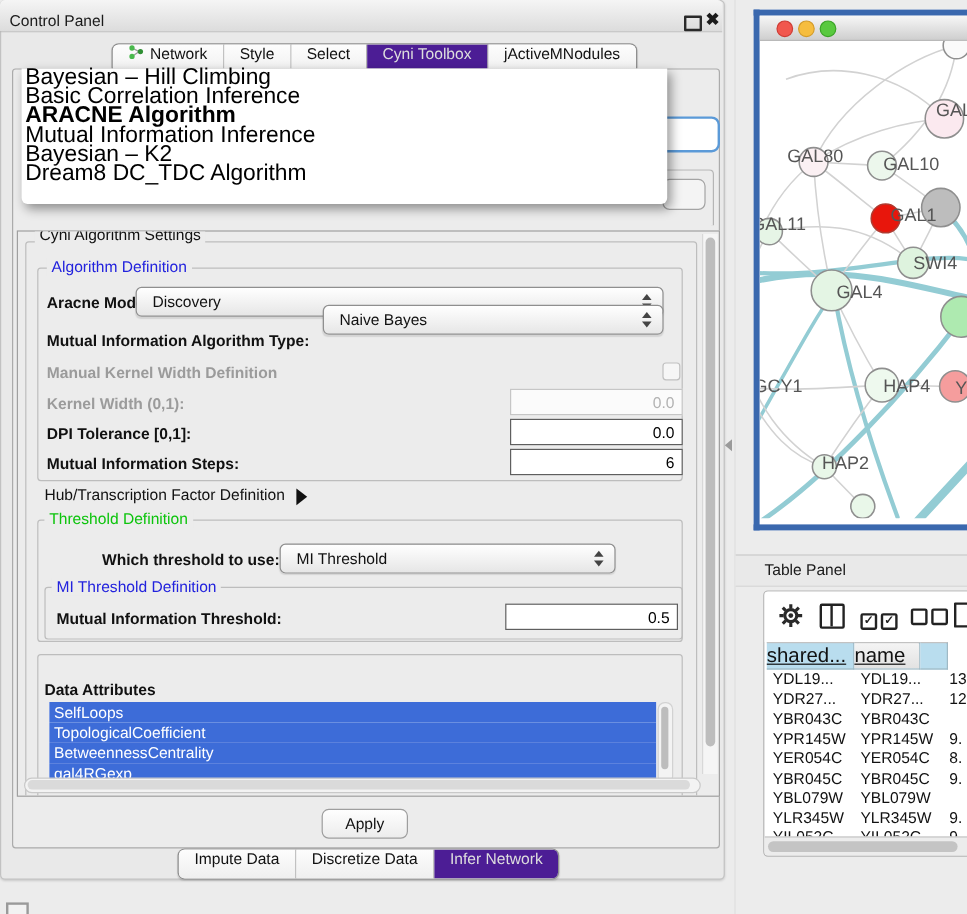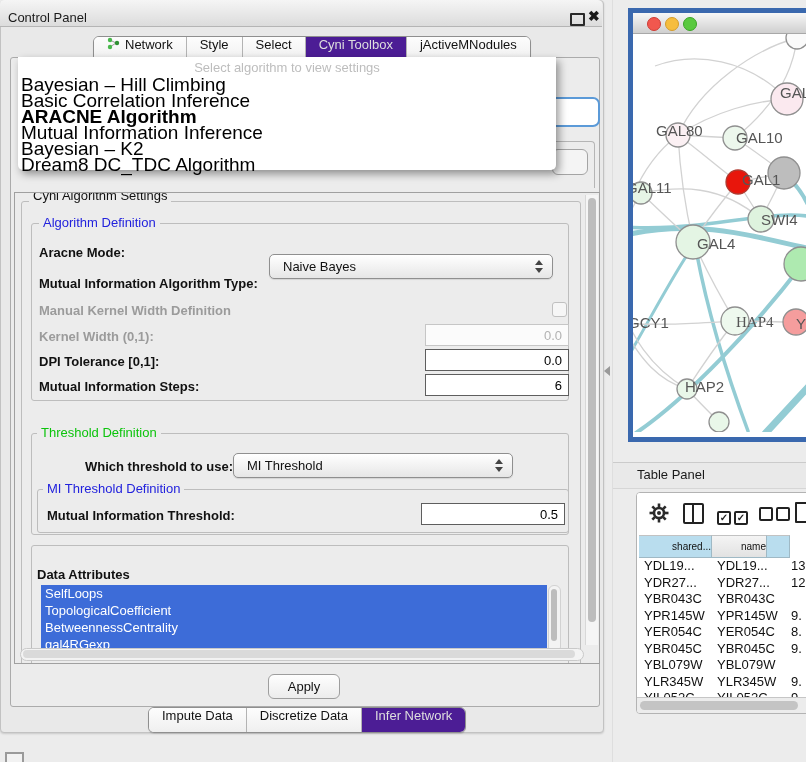--- a/index.html
+++ b/index.html
@@ -67,21 +67,21 @@
   
   .tp-bar{left:613px;top:462px;width:193px;height:25px;background:#e9e9e9;border-top:1px solid #cbcbcb;border-bottom:1px solid #d6d6d6;}
   .tp-title{left:637px;top:467px;font-size:13px;color:#1a1a1a;}
   .tbl-window{left:636px;top:492px;width:170px;height:220px;background:#fff;border:1px solid #b3b3b3;border-radius:4px 0 0 4px;overflow:hidden;}
   .tbl-toolbar{position:absolute;left:0;top:0;width:100%;height:42px;background:#fff;}
   .icon-cols{position:absolute;width:17px;height:17px;border:2px solid #222;border-radius:2px;}
   .icon-cols i{position:absolute;left:7px;top:0;width:2px;height:17px;background:#222;}
   .cb{display:inline-block;width:10px;height:10px;border:2px solid #222;border-radius:2px;font-size:10px;line-height:10px;text-align:center;color:#222;font-weight:bold;margin-right:3px;}
   .icon-page{position:absolute;width:12px;height:17px;border:2px solid #222;border-radius:1px;background:#fff;}
   .tbl-head{position:absolute;left:2px;top:42px;height:23px;display:flex;}
-  .th{box-sizing:border-box;border-right:1px solid #9fb9c5;border-top:1px solid #c2c2c2;border-bottom:1px solid #9fb9c5;font-size:10px;color:#111;text-align:right;line-height:21px;}
+  .th{box-sizing:border-box;border-right:1px solid #9fb9c5;border-top:1px solid #c2c2c2;border-bottom:1px solid #9fb9c5;font-size:17px;color:#111;text-align:left;line-height:21px;text-decoration:underline;}
   .th.blue{background:#b9ddee;}
   .th.gray{background:linear-gradient(#f4f4f4,#e2e2e2);}
   .tbl-body{position:absolute;left:2px;top:65px;width:168px;}
   .tr{display:flex;height:16.5px;}
   .td{box-sizing:border-box;font-size:13px;color:#111;padding-left:5px;white-space:nowrap;overflow:hidden;line-height:16.5px;}
   .tbl-hscroll{position:absolute;left:0;top:204px;width:170px;height:15px;background:#ececec;border-top:1px solid #c6c6c6;}
   .tbl-hthumb{position:absolute;left:3px;top:3px;width:158px;height:9px;background:#c4c4c4;border-radius:5px;}
 </style>
 </head>
 <body>
@@ -120,38 +120,44 @@
         <span>jActiveMNodules</span>
       </div>
   </div>
 
   <div class="abs content-panel"></div>
   <div class="abs frag-combo"></div>
   <div class="abs frag-box"></div>
   <div class="abs frag-box2"></div>
 
   <div class="abs overlay">
-    <div class="ov-placeholder">Select algorithm to view settings</div>
     <div class="ov-item">Bayesian – Hill Climbing</div>
     <div class="ov-item">Basic Correlation Inference</div>
     <div class="ov-item sel">ARACNE Algorithm</div>
     <div class="ov-item">Mutual Information Inference</div>
     <div class="ov-item">Bayesian – K2</div>
     <div class="ov-item">Dream8 DC_TDC Algorithm</div>
   </div>
 
   <div class="abs settings-vp">
 
     <div class="grp" style="left:6px;top:8px;width:558px;height:640px;"></div>
     <div class="grp-title t-black" style="left:14px;top:-5px;">Cyni Algorithm Settings</div>
 
     <div class="grp" style="left:16px;top:30px;width:536px;height:176px;"></div>
     <div class="grp-title t-blue" style="left:24px;top:22px;">Algorithm Definition</div>
 
     <div class="lbl" style="left:24px;top:52px;">Aracne Mode:</div>
+    <div class="combo" style="left:98px;top:46px;width:425px;">
+      <span>Discovery</span>
+      <span class="spin">
+          <i class="up"></i>
+          <i class="dn"></i>
+        </span>
+    </div>
 
     <div class="lbl" style="left:24px;top:83px;">Mutual Information Algorithm Type:</div>
     <div class="combo" style="left:254px;top:61px;width:269px;">
       <span>Naive Bayes</span>
       <span class="spin">
           <i class="up"></i>
           <i class="dn"></i>
         </span>
     </div>
 
@@ -160,20 +166,24 @@
 
     <div class="lbl dis" style="left:24px;top:136px;">Kernel Width (0,1):</div>
     <input class="num dis" style="left: 410px; top: 131px; width: 130px;" readonly="" value="0.0">
 
     <div class="lbl" style="left:24px;top:161px;">DPI Tolerance [0,1]:</div>
     <input class="num" style="left: 410px; top: 156px; width: 130px;" value="0.0">
 
     <div class="lbl" style="left:24px;top:186px;">Mutual Information Steps:</div>
     <input class="num" style="left: 410px; top: 181px; width: 130px;" value="6">
 
+    <div class="abs" style="left:22px;top:212px;font-size:13px;color:#111;">
+      <span>Hub/Transcription Factor Definition</span>
+      <span class="tri-right"></span>
+    </div>
 
     <div class="grp" style="left:16px;top:240px;width:536px;height:100px;"></div>
     <div class="grp-title t-green" style="left:22px;top:232px;">Threshold Definition</div>
 
     <div class="lbl" style="left:70px;top:266px;">Which threshold to use:</div>
     <div class="combo" style="left:218px;top:260px;width:265px;">
       <span>MI Threshold</span>
       <span class="spin">
           <i class="up"></i>
           <i class="dn"></i>
@@ -289,21 +299,21 @@
       </svg>
       
       <span class="node-lbl" style="left:147px;top:50px;">GAL</span>
       <span class="node-lbl" style="left:23px;top:88px;">GAL80</span>
       <span class="node-lbl" style="left:103px;top:95px;">GAL10</span>
       <span class="node-lbl" style="left:109px;top:137px;">GAL1</span>
       <span class="node-lbl" style="left:-7px;top:145px;">GAL11</span>
       <span class="node-lbl" style="left:128px;top:177px;">SWI4</span>
       <span class="node-lbl" style="left:64px;top:201px;">GAL4</span>
       <span class="node-lbl" style="left:-5px;top:280px;">GCY1</span>
-      <span class="node-lbl" style="left:103px;top:280px;font-family:Liberation Serif, serif;">HAP4</span>
+      <span class="node-lbl" style="left:103px;top:280px;">HAP4</span>
       <span class="node-lbl" style="left:163px;top:281px;">Y</span>
       <span class="node-lbl" style="left:52px;top:344px;">HAP2</span>
     </div>
   </div>
 
   <div class="abs tp-bar"></div>
   <div class="abs tp-title">Table Panel</div>
 
   <div class="abs tbl-window">
     <div class="tbl-toolbar">

